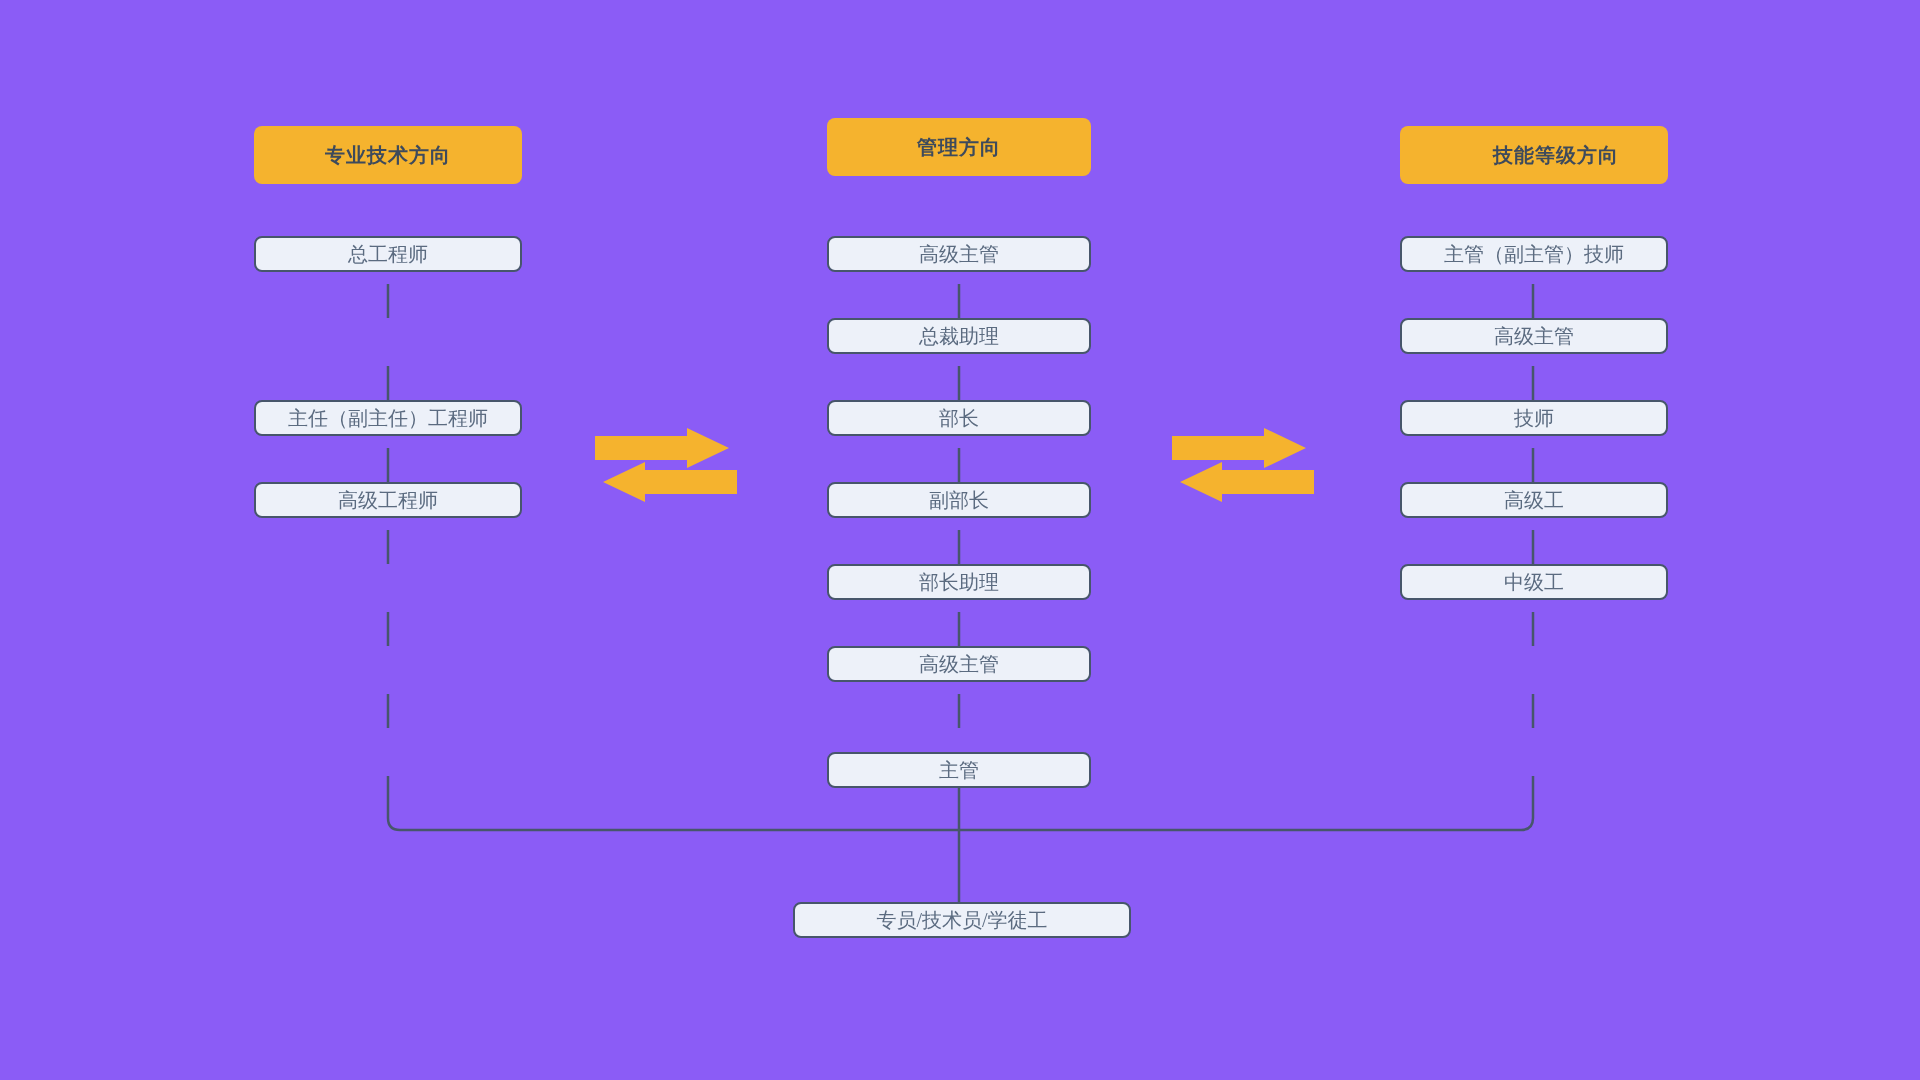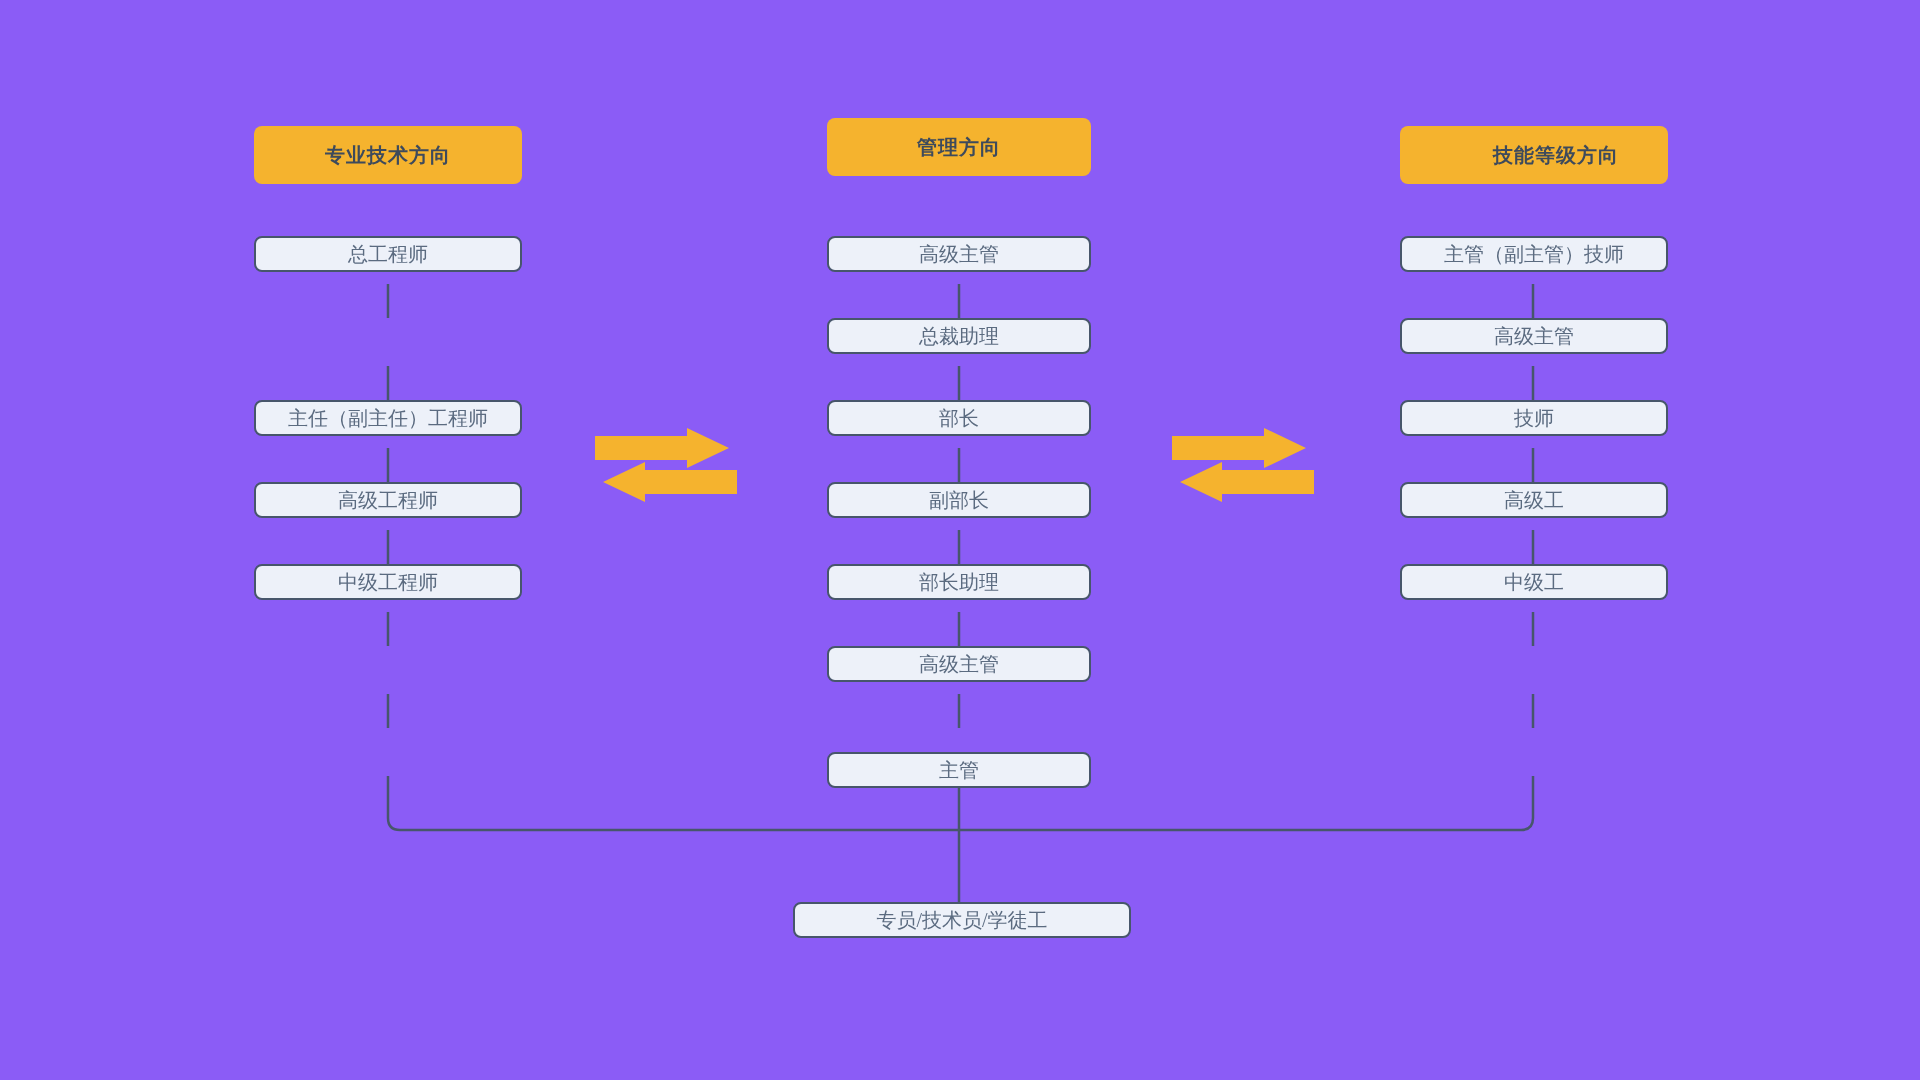--- a/index.html
+++ b/index.html
@@ -125,21 +125,20 @@
 
   <div class="col-header hdr-tech">专业技术方向</div>
 
   <div class="col-header hdr-mgmt">管理方向</div>
 
   <div class="col-header hdr-skill">技能等级方向</div>
 
   <div class="node node-tech" style="top:236px">总工程师</div>
   <div class="node node-tech" style="top:400px">主任（副主任）工程师</div>
   <div class="node node-tech" style="top:482px">高级工程师</div>
-  <div class="node node-tech" style="top:564px">中级工程师</div>
 
   <div class="node node-mgmt" style="top:236px">高级主管</div>
   <div class="node node-mgmt" style="top:318px">总裁助理</div>
   <div class="node node-mgmt" style="top:400px">部长</div>
   <div class="node node-mgmt" style="top:482px">副部长</div>
   <div class="node node-mgmt" style="top:564px">部长助理</div>
   <div class="node node-mgmt" style="top:646px">高级主管</div>
   <div class="node node-mgmt" style="top:752px">主管</div>
 
   <div class="node node-skill" style="top:236px">主管（副主管）技师</div>

